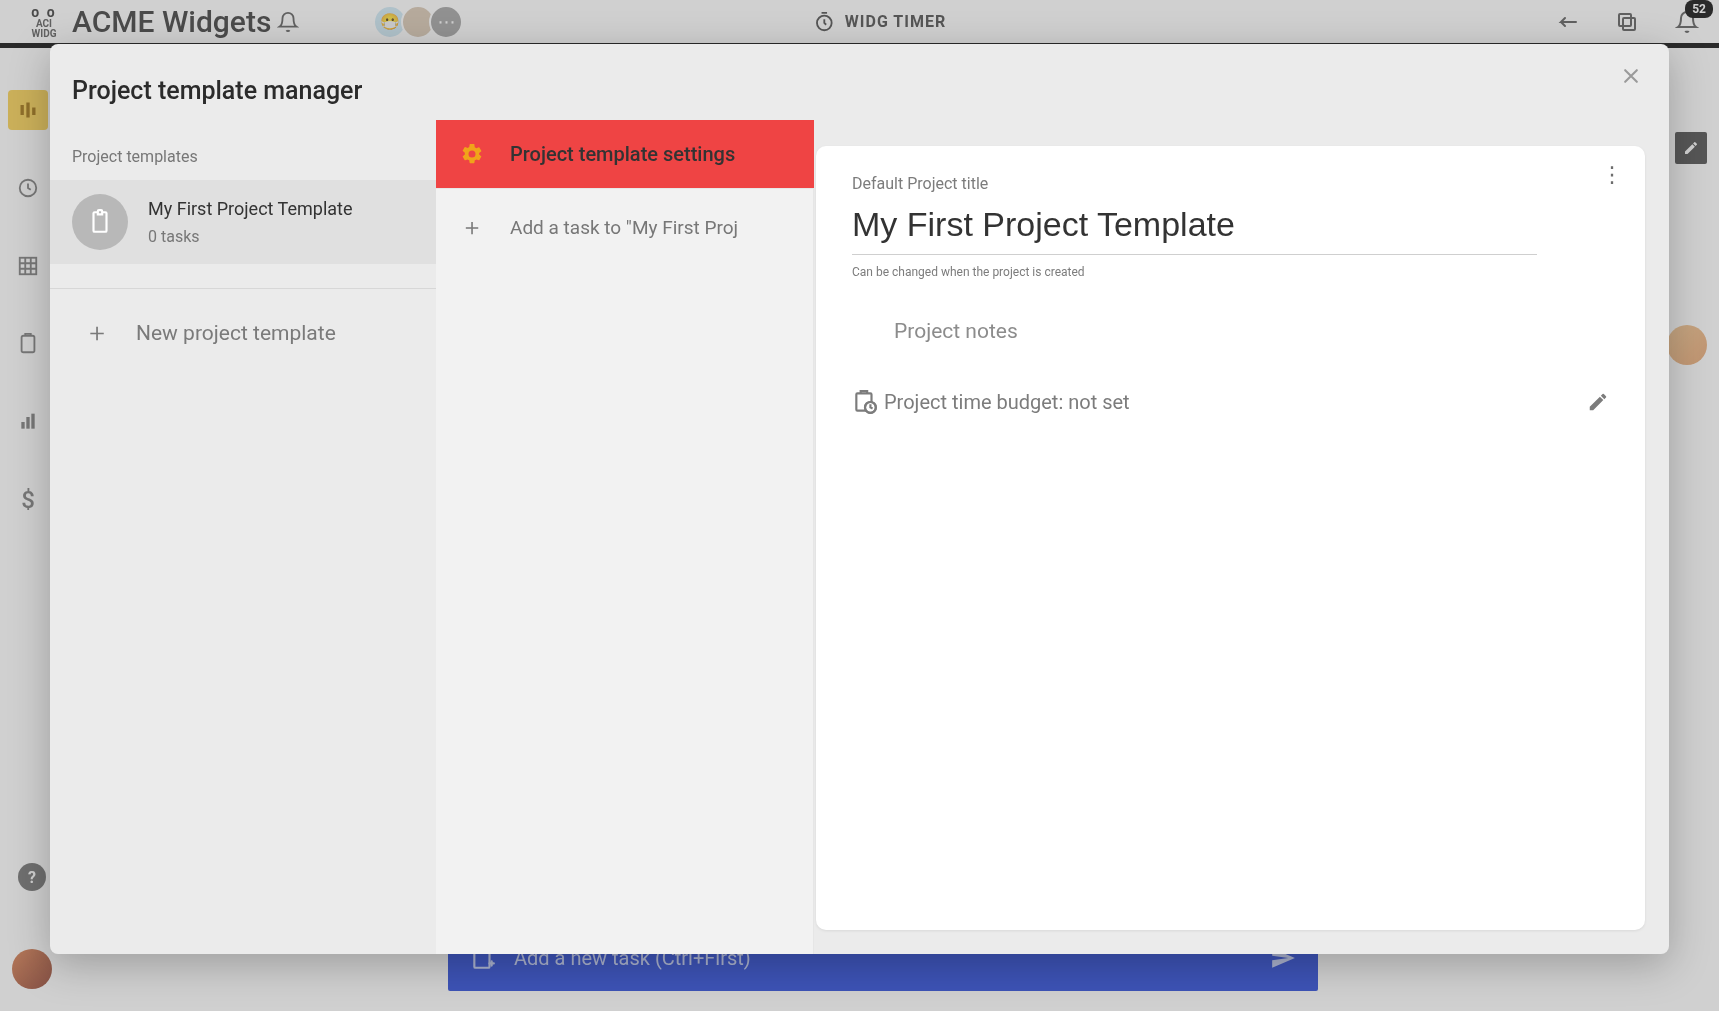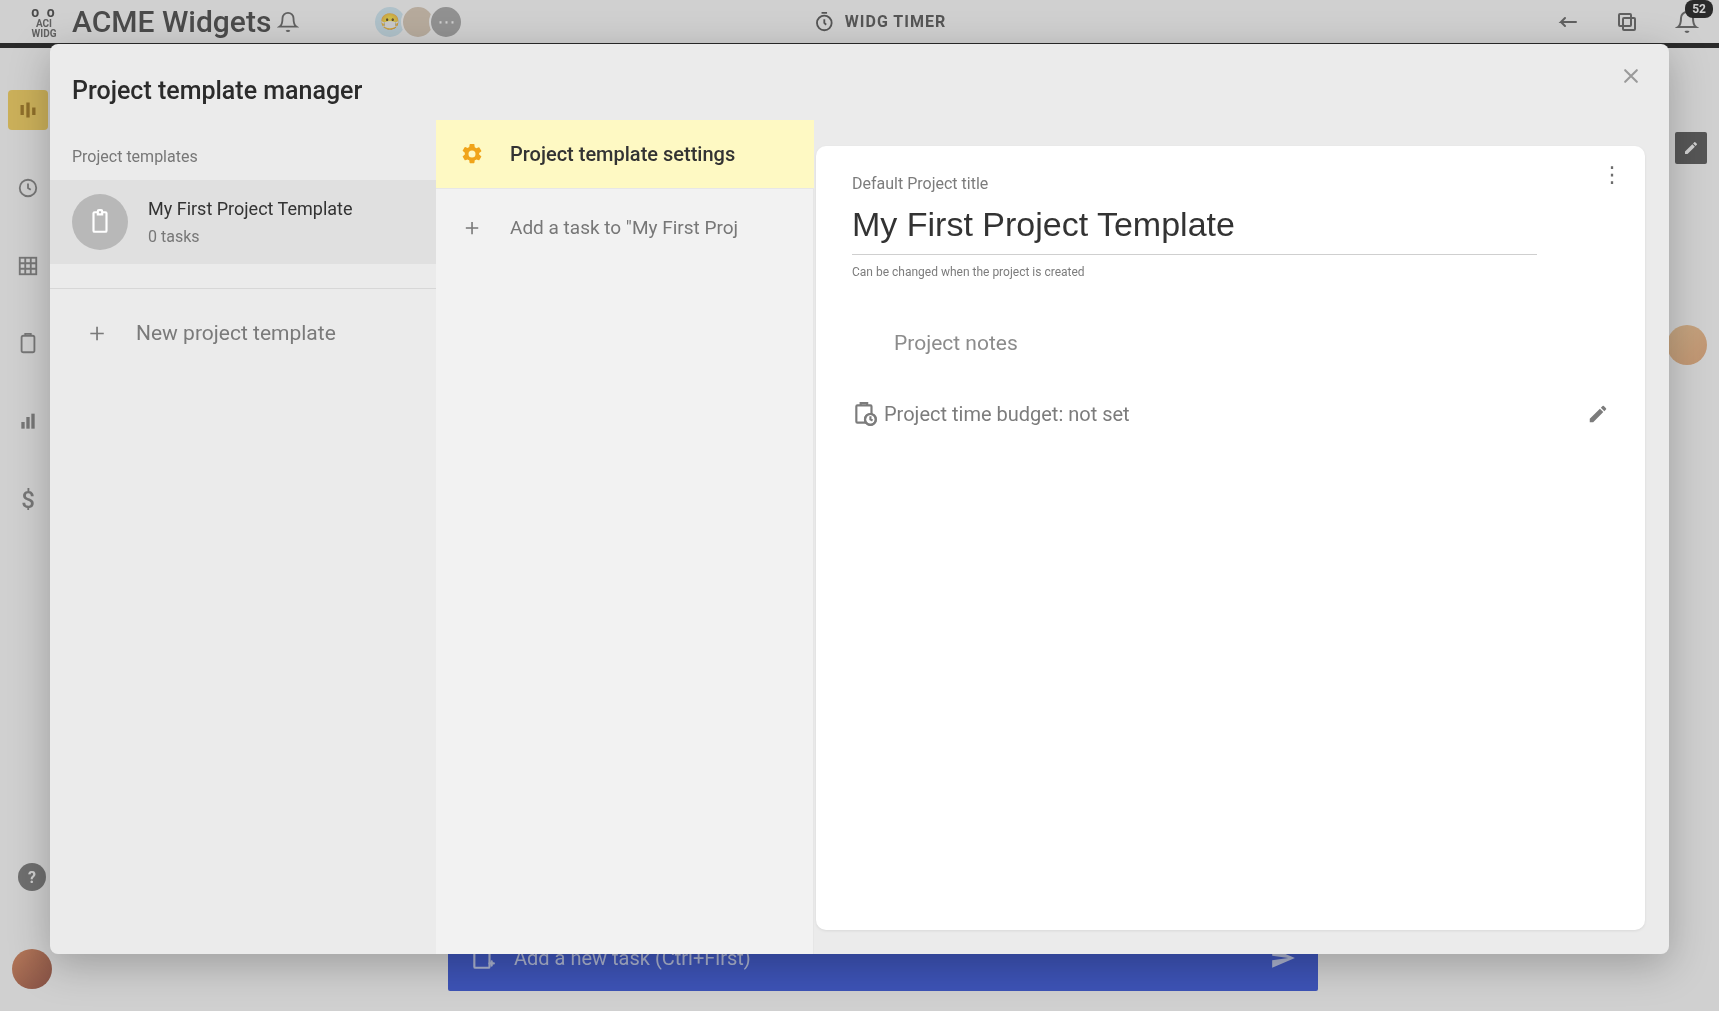--- a/index.html
+++ b/index.html
@@ -37,31 +37,31 @@
   .section-label{ color:#777; font-size:16px; padding:42px 0 14px 22px; }
   .template-item{ display:flex; align-items:center; gap:20px; padding:14px 22px; background:#e0e0e0; cursor:pointer;}
   .template-icon{ width:56px; height:56px; border-radius:50%; background:#b8b8b8; color:#fff; display:flex; align-items:center; justify-content:center; }
   .template-icon svg{ width:26px; height:26px; fill:#f1f1f1;}
   .template-text .name{ color:#333; font-size:18px; }
   .template-text .sub{ color:#777; font-size:16px; margin-top:8px;}
   .divider{ height:1px; background:#d7d7d7; margin-top:24px;}
   .new-template{ display:flex; align-items:center; gap:28px; padding:26px 22px 0 34px; color:#7a7a7a; font-size:21px; cursor:pointer;}
   .new-template .plus{ font-size:26px; color:#7a7a7a; width:24px; text-align:center;}
   .col-mid{ width:378px; background:#f2f2f2; margin-top:76px; border-top-left-radius:10px; display:flex; flex-direction:column; box-shadow:-1px 0 0 #e6e6e6 inset;}
-  .settings-row{ display:flex; align-items:center; gap:26px; padding:22px 24px; background:#fef9c3; border-bottom:1px solid #e7e7e7; color:#333; font-size:20px; font-weight:500;}
+  .settings-row{ display:flex; align-items:center; gap:26px; padding:22px 24px; background:#ef4444; border-bottom:1px solid #e7e7e7; color:#333; font-size:20px; font-weight:500;}
   .settings-row .gear{ color:#f0a41a; }
   .add-task-row{ display:flex; align-items:center; gap:26px; padding:22px 24px; color:#777; font-size:19px; cursor:pointer; white-space:nowrap; overflow:hidden; }
   .add-task-row .plus{ font-size:24px; color:#7a7a7a; width:24px; text-align:center;}
   .col-right{ flex:1; padding:22px; padding-top:100px; position:relative;}
   .card{ position:absolute; left:2px; right:24px; top:102px; bottom:24px; background:#fff; border-radius:10px; box-shadow:0 1px 3px rgba(0,0,0,0.08); padding:28px 36px 28px 36px;}
   .card .kebab{ position:absolute; top:16px; right:22px; color:#6d6d6d; font-size:22px; cursor:pointer; letter-spacing:0; }
   .field-label{ color:#7c7c7c; font-size:16px; }
   .title-input{ width:685px; border:none; border-bottom:1px solid #cfcfcf; font-size:34px; color:#333; padding:6px 0 10px 0; outline:none; background:transparent; margin-top:6px;}
   .hint{ color:#7c7c7c; font-size:12px; margin-top:10px;}
-  .notes{ margin-top:52px; color:#8c8c8c; font-size:21px; padding-left:42px;}
+  .notes{ margin-top:40px; color:#8c8c8c; font-size:21px; padding-left:42px;}
   .budget-row{ margin-top:46px; display:flex; align-items:center; gap:6px; color:#7c7c7c; font-size:20px;}
   .budget-row .pencil{ margin-left:auto; color:#7c7c7c; cursor:pointer;}
   .clip-cal{ color:#7c7c7c; }
   svg{ display:block; }
 </style>
 </head>
 <body>
 
 <div class="bg-app">
   <div class="bg-header">

